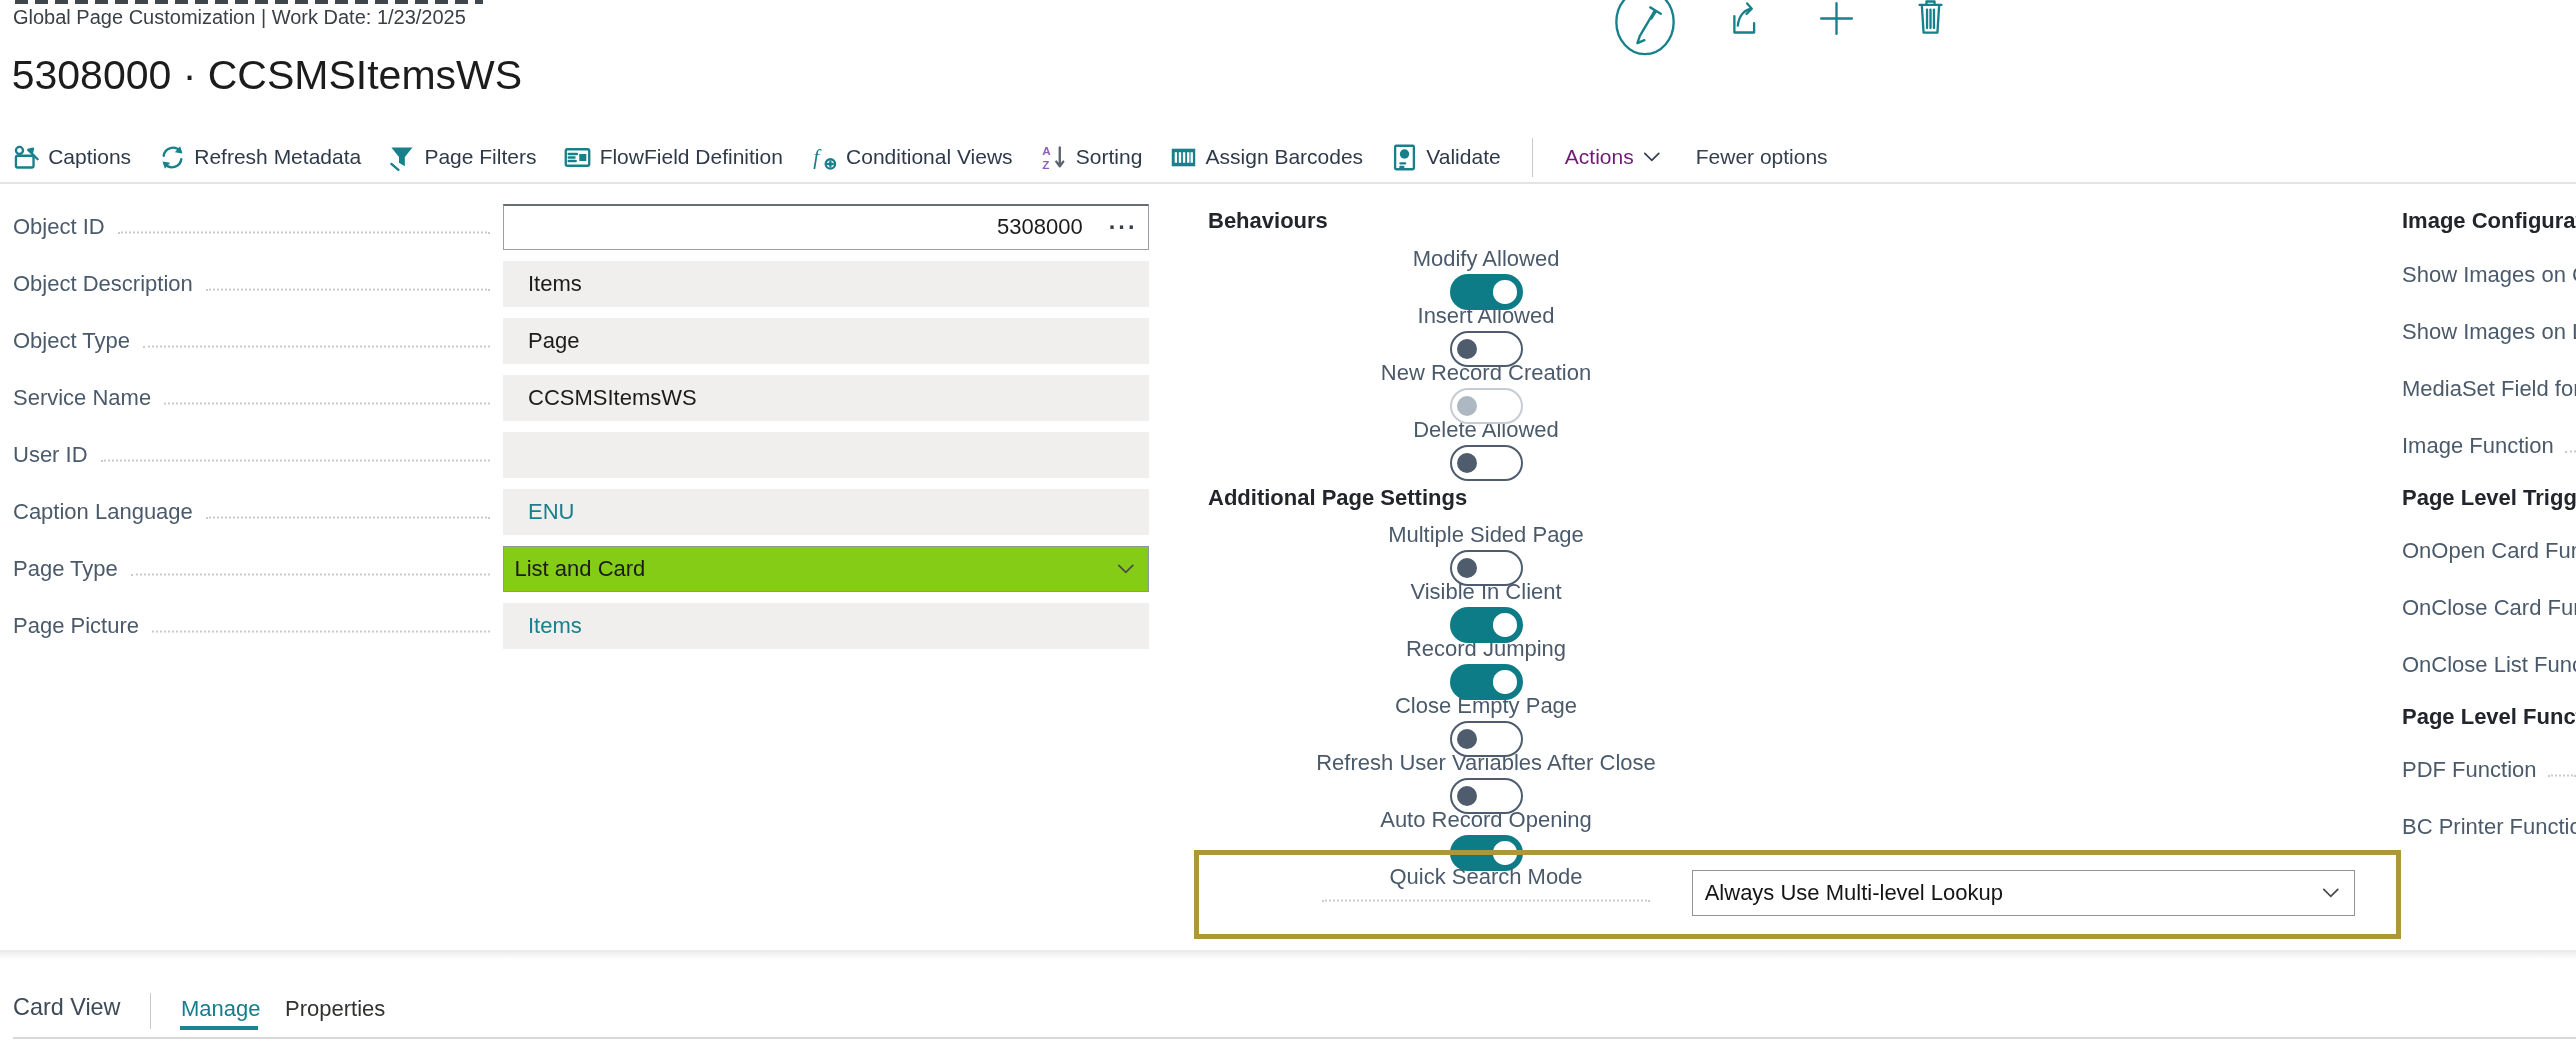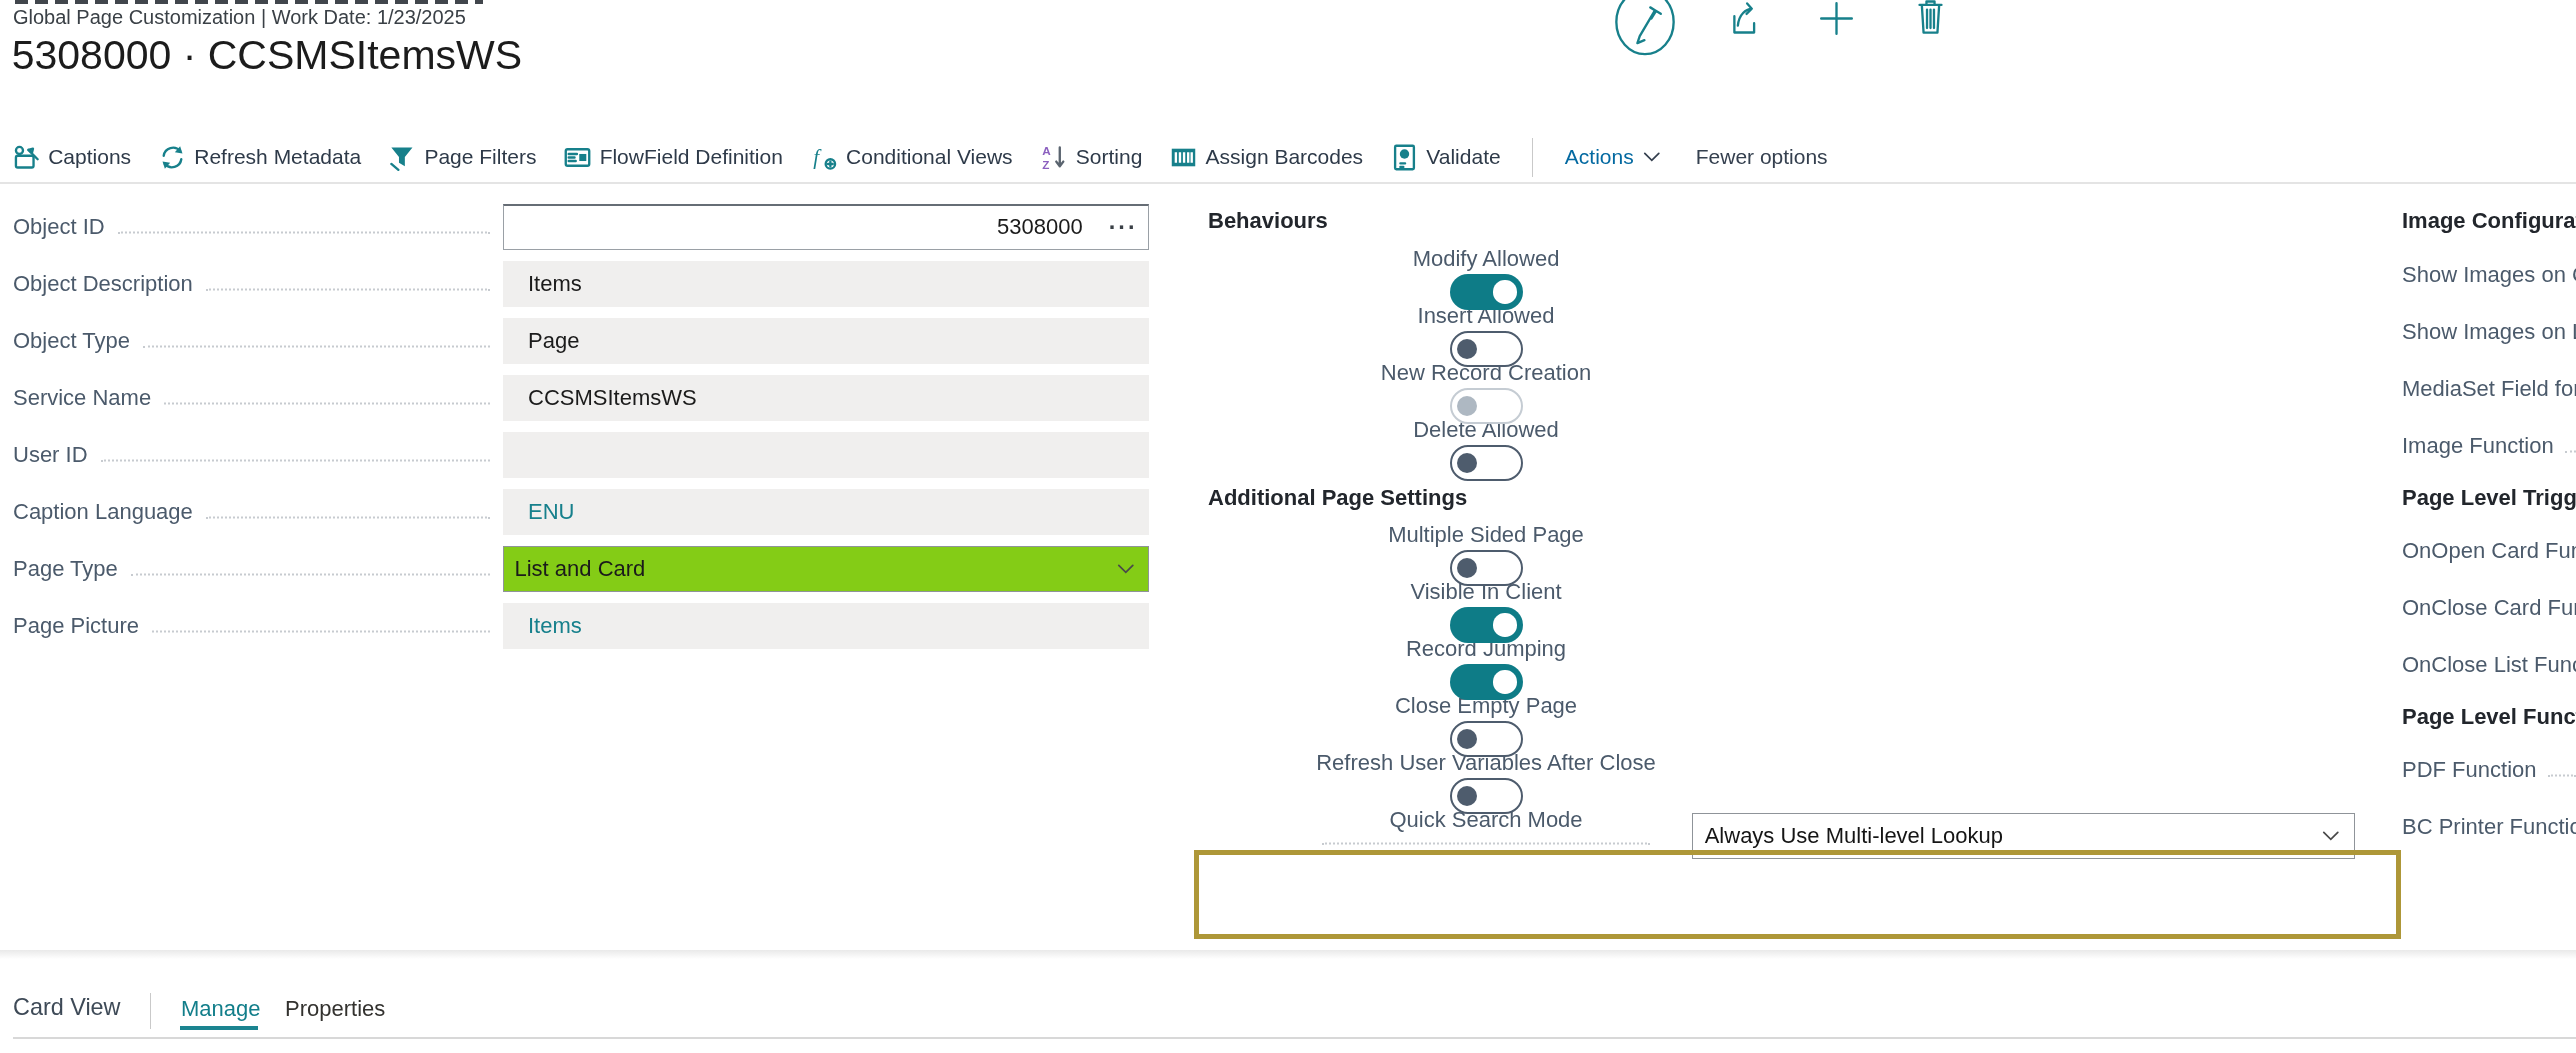--- a/index.html
+++ b/index.html
@@ -4,31 +4,31 @@
 <style>
   html,body{margin:0;padding:0;background:#fff;}
   .screen{position:relative;width:2576px;height:1053px;background:#ffffff;overflow:hidden;
           font-family:"Liberation Sans",sans-serif;color:#1d1d1d;}
 
   
   .top-dashes{position:absolute;left:15px;top:0;width:468px;height:4.1px;
     background:repeating-linear-gradient(90deg,#41464c 0 13px,transparent 13px 20px);}
 
   .context-bar{position:absolute;left:13px;top:5.9px;font-size:20px;color:#3a4046;white-space:nowrap;}
-  .page-title{position:absolute;left:11.7px;top:32px;font-size:41px;font-weight:300;color:#1c1c1c;white-space:nowrap;}
+  .page-title{position:absolute;left:11.7px;top:52px;font-size:41px;font-weight:300;color:#1c1c1c;white-space:nowrap;}
 
   .top-icons svg{position:absolute;}
   .ic-stroke{stroke:#17808b;fill:none;stroke-width:4;stroke-linecap:round;stroke-linejoin:round;}
 
   
   .toolbar{position:absolute;left:13px;top:135px;height:44px;display:flex;align-items:center;gap:28px;white-space:nowrap;}
   .tb-item{display:flex;align-items:center;gap:8.2px;font-size:21px;color:#2e3a49;cursor:pointer;}
   .tb-item svg{width:27px;height:27px;flex:none;}
   .tb-sep{width:1.2px;height:39px;background:#c9c9c9;margin:0 3.5px;}
-  .tb-actions{display:flex;align-items:center;gap:9.4px;font-size:21px;color:#0369a1;}
+  .tb-actions{display:flex;align-items:center;gap:9.4px;font-size:21px;color:#701a75;}
   .tb-fewer{font-size:21px;color:#35404f;margin-left:7px;}
   .toolbar-divider{position:absolute;left:0;top:182px;width:2576px;height:1.8px;background:#e4e4e4;}
 
   
   .dots{flex:1;min-width:0;height:5.9px;border-bottom:2.9px dotted #c7cbd0;margin:0 13px;transform:translateY(3.5px);}
   .lbl{font-size:22px;color:#4b5a6b;white-space:nowrap;}
   .sec-h{font-size:22px;font-weight:700;color:#22262c;display:flex;align-items:center;white-space:nowrap;}
 
   
   .col-left{position:absolute;left:13px;top:198px;width:1136px;}
@@ -316,20 +316,27 @@
           <span class="knob"></span>
         </span>
     </div>
     <div class="t-row">
       <span class="lbl">Refresh User Variables After Close</span>
       <span class="dots"></span>
       <span class="toggle off">
           <span class="knob"></span>
         </span>
     </div>
+    <div class="t-row">
+      <span class="lbl">Auto Record Opening</span>
+      <span class="dots"></span>
+      <span class="toggle on">
+          <span class="knob"></span>
+        </span>
+    </div>
 
     <div class="qs-row">
       <span class="lbl">Quick Search Mode</span>
       <span class="dots qs-dots"></span>
       <div class="qs-select">
         <span>Always Use Multi-level Lookup</span>
         <svg class="chev" width="17.6" height="11.7" viewBox="0 0 30 20">
           <path d="M3 4 L15 16 L27 4" stroke="#4a4a4a" stroke-width="3" fill="none" stroke-linecap="round"></path>
         </svg>
       </div>

